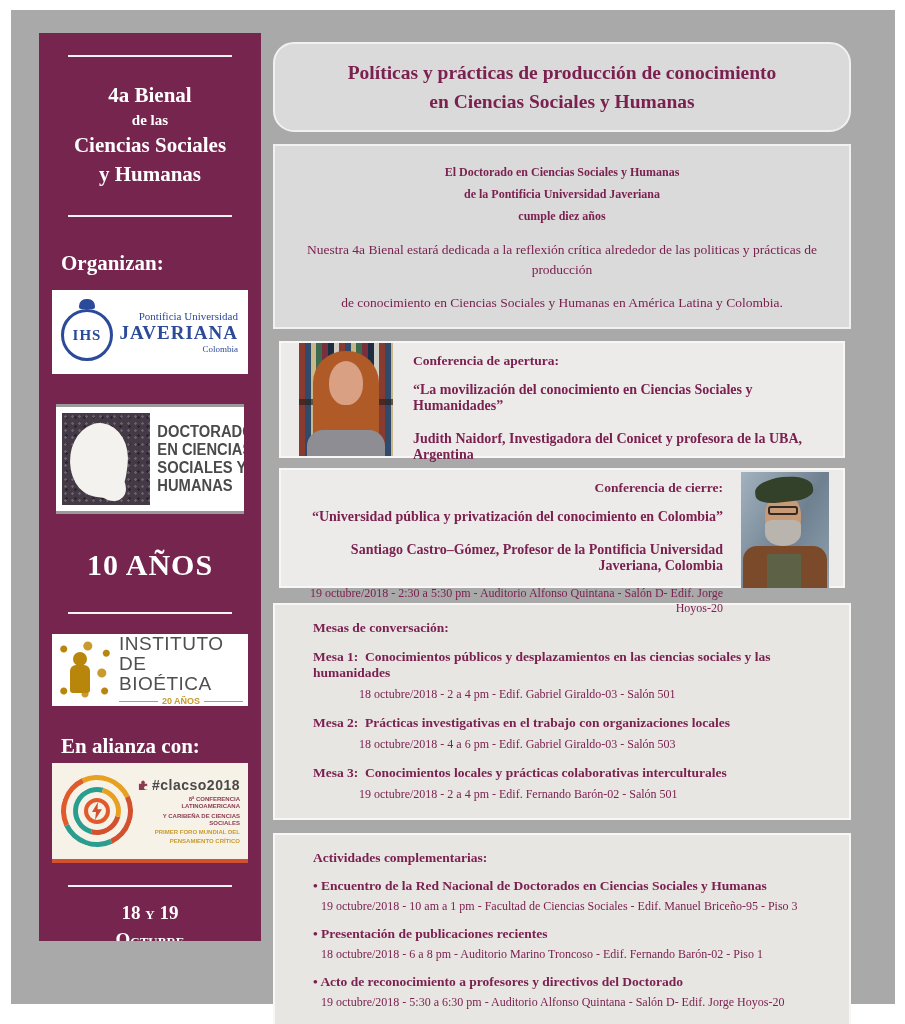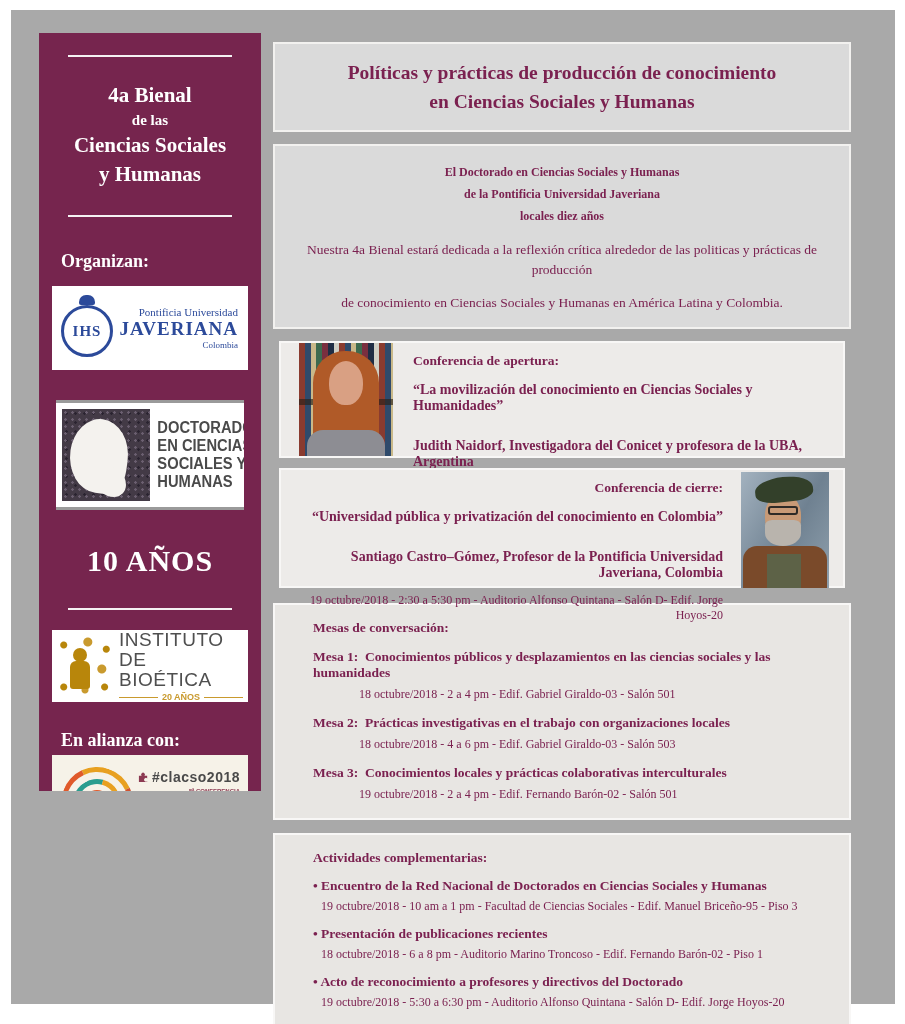--- a/index.html
+++ b/index.html
@@ -1,29 +1,29 @@
 <!DOCTYPE html>
 <html><head>
 <meta charset="utf-8">
 <style>
   * { margin:0; padding:0; box-sizing:border-box; }
   html,body { width:905px; background:#ffffff; font-family:"Liberation Serif","DejaVu Serif",serif; }
   .page { position:relative; width:905px; height:1024px; background:#ffffff; }
   .canvas { position:absolute; left:11px; top:10px; width:884px; height:994px; background:#a9a9a9; }
 
   
-  .sidebar { position:absolute; left:28px; top:23px; width:222px; height:758px;
+  .sidebar { position:absolute; left:28px; top:23px; width:222px; height:908px;
              background:#76254e; color:#ffffff; text-align:center; overflow:hidden; }
   .rule { border:0; border-top:2px solid #f4f2f3; width:164px; margin:0 auto; }
   .r1 { margin-top:22px; } .r2 { margin-top:26px; } .r3 { margin-top:30px; }
   .r4 { margin-top:22px; } .r5 { margin-top:10px; }
   .side-title { margin-top:24px; font-weight:bold; }
   .t-lg { font-size:21px; line-height:29px; }
   .t-sm { font-size:15px; line-height:21px; font-weight:bold; }
-  .side-label { margin:34px 0 0 22px; text-align:left; font-size:18px; font-weight:bold; }
+  .side-label { margin:34px 0 0 22px; text-align:left; font-size:21px; font-weight:bold; }
   .alianza { margin-top:28px; }
   .logo-box { background:#ffffff; margin:14px auto 0; position:relative; overflow:hidden; }
 
   
   .jav { width:196px; height:84px; display:flex; align-items:center; padding:6px; }
   .crest { position:relative; width:58px; height:66px; flex:0 0 58px; }
   .crest .mitre { position:absolute; left:21px; top:0; width:16px; height:10px; background:#2c4a9a; border-radius:7px 7px 2px 2px; }
   .crest .ring { position:absolute; left:3px; top:10px; width:52px; height:52px; border:3px solid #2c4a9a; border-radius:50%;
                  display:flex; align-items:center; justify-content:center; }
   .crest .ihs { color:#2c4a9a; font-size:15px; font-weight:bold; letter-spacing:1px; }
@@ -82,38 +82,38 @@
 
   .dates { margin-top:12px; font-weight:bold; font-size:19px; line-height:27px; font-variant:small-caps; }
 
   
   .content { position:absolute; left:254px; top:0; width:594px; color:#7b2150; }
   .panel { background:#dadada; border:2px solid #f2f1ef; margin:12px 8px 0; }
   .panel.light { background:#edebe9; border-color:#f8f7f6; margin-left:14px; margin-right:14px; }
   .panel.mid { background:#e8e6e3; border-color:#f8f7f6; }
 
   .header-panel { margin-top:32px; padding:14px 8px; text-align:center;
-                  font-size:19.5px; font-weight:bold; line-height:29px; }
+                  font-size:19.5px; font-weight:bold; line-height:29px;border-radius:21px; }
 
   .intro-panel { padding:15px 8px 14px; text-align:center; }
   .intro-h { font-size:12px; font-weight:bold; line-height:22px; }
   .intro-b { font-size:13.5px; line-height:20px; margin-top:13px; }
 
   .speaker-panel { position:relative; height:117px; }
   .photo { position:absolute; overflow:hidden; }
   .photo-naidorf { left:18px; top:0; width:94px; height:113px;
       background:repeating-linear-gradient(90deg,#8a3b2f 0 6px,#2f4a6b 6px 12px,#c9b98a 12px 17px,#3d6b4f 17px 23px,#7a2f3f 23px 29px,#1f2d44 29px 35px,#cfcfc5 35px 40px); }
   .pn-shade { position:absolute; left:0; top:56px; width:94px; height:6px; background:#2a2118; opacity:.65; }
   .pn-hair { position:absolute; left:14px; top:8px; width:66px; height:108px; background:#b05a28; border-radius:32px 32px 26px 26px; }
   .pn-face { position:absolute; left:30px; top:18px; width:34px; height:44px; background:#d9a083; border-radius:50% 50% 46% 46%; }
   .pn-shirt { position:absolute; left:8px; bottom:0; width:78px; height:26px; background:#8d8d93; border-radius:16px 16px 0 0; }
   .opening-text { position:absolute; left:132px; top:10px; right:14px; text-align:left; }
   .sp-label { font-size:13.5px; font-weight:bold; }
   .sp-quote { font-size:14px; font-weight:bold; margin-top:13px; }
-  .sp-speaker { font-size:14px; font-weight:bold; margin-top:24px; }
+  .sp-speaker { font-size:14px; font-weight:bold; margin-top:17px; }
   .sp-details { font-size:12px; margin-top:12px; }
 
   .closing-panel { height:120px; }
   .photo-castro { right:14px; top:2px; width:88px; height:116px; background:linear-gradient(120deg,#a3b2bf,#6f8191 55%,#8fa0ad); }
   .pc-beret { position:absolute; left:14px; top:5px; width:58px; height:25px; background:#33402a; border-radius:55% 55% 40% 40%; transform:rotate(-6deg); }
   .pc-face { position:absolute; left:24px; top:22px; width:36px; height:46px; background:#c89a76; border-radius:46%; }
   .pc-beard { position:absolute; left:24px; top:48px; width:36px; height:26px; background:#b9b4ad; border-radius:20% 20% 50% 50%; }
   .pc-glasses { position:absolute; left:27px; top:34px; width:30px; height:9px; border:2px solid #2e2a26; border-radius:3px; background:transparent; }
   .pc-jacket { position:absolute; left:2px; bottom:0; width:84px; height:42px; background:#7a4a2a; border-radius:14px 14px 0 0; }
   .pc-shirt { position:absolute; left:26px; bottom:0; width:34px; height:34px; background:#5d6247; }
@@ -222,21 +222,21 @@
     <main class="content">
 
       <section class="panel header-panel">
         <div>Políticas y prácticas de producción de conocimiento</div>
         <div>en Ciencias Sociales y Humanas</div>
       </section>
 
       <section class="panel intro-panel">
         <div class="intro-h">El Doctorado en Ciencias Sociales y Humanas</div>
         <div class="intro-h">de la Pontificia Universidad Javeriana</div>
-        <div class="intro-h">locales diez años</div>
+        <div class="intro-h">cumple diez años</div>
         <div class="intro-b">Nuestra 4a Bienal estará dedicada a la reflexión crítica alrededor de las politicas y prácticas de producción</div>
         <div class="intro-b">de conocimiento en Ciencias Sociales y Humanas en América Latina y Colombia.</div>
       </section>
 
       <section class="panel light speaker-panel">
         <div class="photo photo-naidorf">
           <div class="pn-shade"></div>
           <div class="pn-hair"></div>
           <div class="pn-face"></div>
           <div class="pn-shirt"></div>

